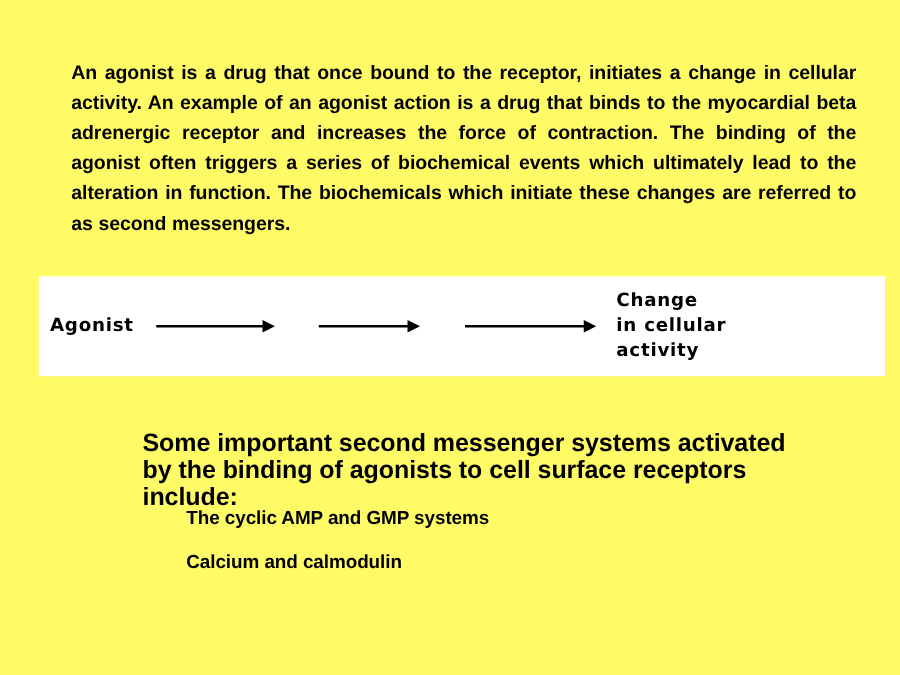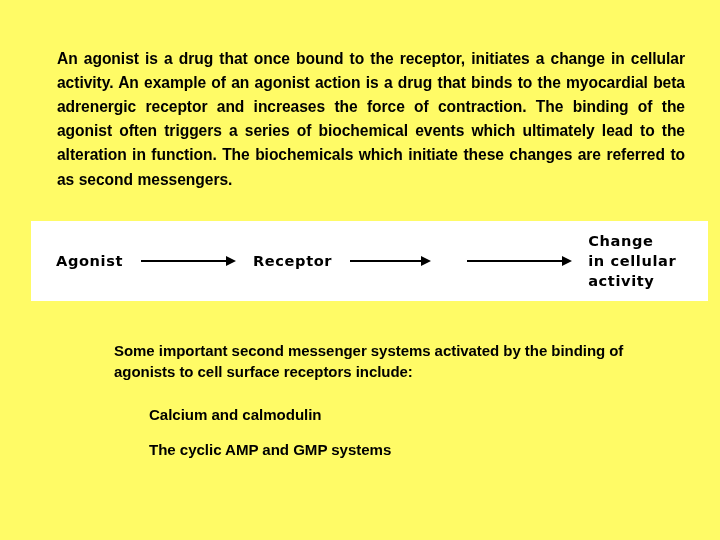--- a/index.html
+++ b/index.html
@@ -61,21 +61,21 @@
   .flow-node {
     font-family: "DejaVu Sans", sans-serif;
     font-weight: bold;
     font-size: 14.6px;
     line-height: 20px;
     color: #000000;
     letter-spacing: 0.6px;
     white-space: pre-line;
   }
   #flow-node-agonist {
-    margin-left: 25px;
+    margin-left: 9px;
   }
   #flow-node-receptor {
     margin-left: 0px;
   }
   #flow-node-generation {
     margin-left: 0px;
   }
   #flow-node-change {
     margin-left: 0px;
   }
@@ -108,21 +108,21 @@
   #flow-arrow-3 .shaft { width: 96px; }
 
   
   #second-messenger-intro {
     position: absolute;
     left: 114px;
     top: 325px;
     width: 520px;
     font-family: "Liberation Sans", sans-serif;
     font-weight: bold;
-    font-size: 15px;
+    font-size: 20px;
     line-height: 21.4px;
     color: #000000;
     letter-spacing: -0.05px;
   }
 
   #second-messenger-list {
     position: absolute;
     left: 149px;
     top: 406px;
     width: 520px;
@@ -150,21 +150,20 @@
   <div id="flow-diagram-panel">
     <div class="flow-row">
 
       <div class="flow-node" id="flow-node-agonist">Agonist</div>
 
       <div class="flow-arrow" id="flow-arrow-1">
         <span class="shaft"></span>
         <span class="head"></span>
       </div>
 
-      <div class="flow-node" id="flow-node-receptor">Receptor</div>
 
       <div class="flow-arrow" id="flow-arrow-2">
         <span class="shaft"></span>
         <span class="head"></span>
       </div>
 
 
       <div class="flow-arrow" id="flow-arrow-3">
         <span class="shaft"></span>
         <span class="head"></span>
@@ -173,17 +172,17 @@
       <div class="flow-node" id="flow-node-change">Change
 in cellular
 activity</div>
 
     </div>
   </div>
 
   <p id="second-messenger-intro">Some important second messenger systems activated by the binding of agonists to cell surface receptors include:</p>
 
   <ul id="second-messenger-list">
+    <li>The cyclic AMP and GMP systems</li>
     <li>Calcium and calmodulin</li>
-    <li>The cyclic AMP and GMP systems</li>
   </ul>
 
 </div>
 
 </body></html>

